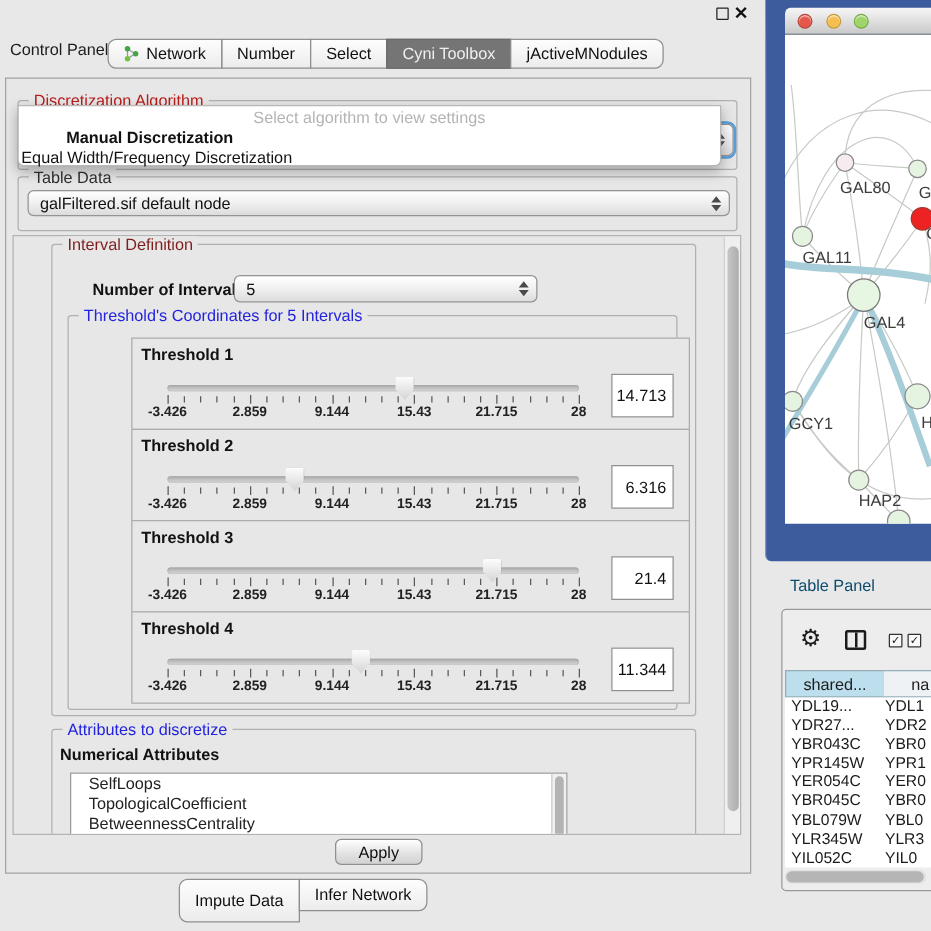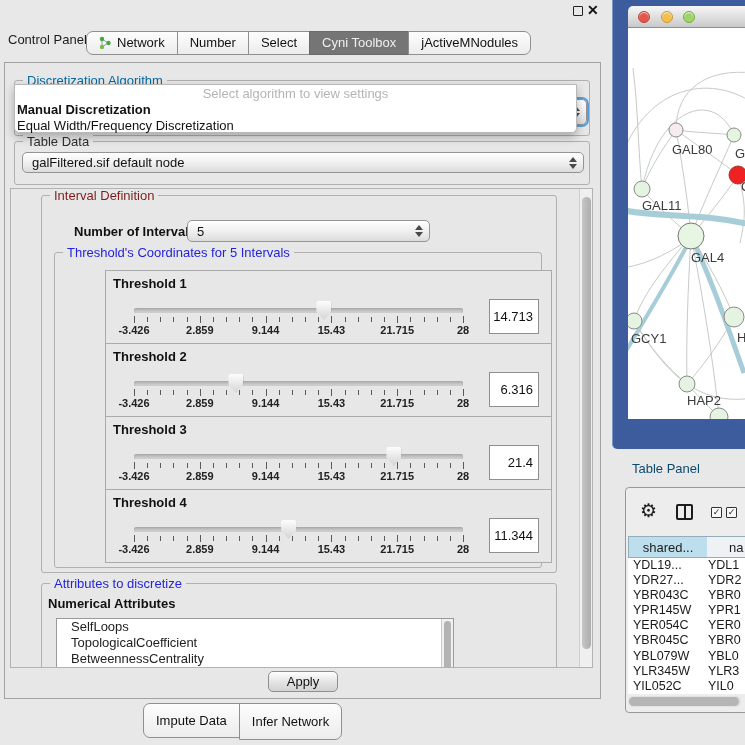--- a/index.html
+++ b/index.html
@@ -23,39 +23,39 @@
   .tab.first { border-radius:7px 0 0 7px; margin-left:0; }
   .tab.last  { border-radius:0 7px 7px 0; }
   .tab.active { background:#757575; color:#efefef; border-color:#6a6a6a; }
 
   .content-panel { position:absolute; left:4px; top:62px; width:597px; height:637px; border:1px solid #a3a3a3; background:#e7e7e7; }
 
   .group { position:absolute; border:1px solid #b0b0b0; border-radius:3px; }
   .group > .legend { position:absolute; top:-8px; left:8px; background:#e7e7e7; padding:0 4px; font-size:13px; line-height:15px; white-space:nowrap; }
   .legend.green { color:#7f1d1d; }
   .legend.blue  { color:#2323dd; }
-  .legend.faded { color:#0369a1; }
+  .legend.faded { color:#b91c1c; }
 
   .combo {
     position:absolute; background:linear-gradient(#ffffff,#f0f0f0 50%,#dcdcdc); border:1px solid #949494;
     border-radius:5px; font-size:13px; color:#111; padding-left:9px; display:flex; align-items:center;
   }
   .combo .spin { position:absolute; right:6px; top:0; bottom:0; display:flex; flex-direction:column; justify-content:center; gap:2px; }
   .combo .spin i { display:block; width:0; height:0; border-left:4px solid transparent; border-right:4px solid transparent; }
   .combo .spin .up { border-bottom:5px solid #4a4a4a; }
   .combo .spin .dn { border-top:5px solid #4a4a4a; }
   .combo.focusring { outline:2px solid #5b9dd9; outline-offset:0px; }
 
   .popup {
     position:absolute; left:14px; top:84px; width:563px; height:49px; background:#fff;
     border:1px solid #b8b8b8; border-radius:0 0 5px 5px; box-shadow:0 4px 10px rgba(0,0,0,.28); z-index:20;
   }
   .popup .hint { font-size:13px; color:#b4b4b4; text-align:center; line-height:16px; margin-top:1px; }
   .popup .opt  { font-size:13px; color:#111; line-height:16px; padding-left:2px; }
-  .popup .opt.sel { font-weight:bold; }
+  .popup .opt.sel { font-weight:bold;margin-left:36px; }
 
   .viewport { position:absolute; left:10px; top:188px; width:583px; height:480px; border:1px solid #b3b3b3; background:#e7e7e7; overflow:hidden; }
 
   .vscroll { position:absolute; left:568px; top:0; width:14px; height:478px; background:#efefef; border-left:1px solid #cfcfcf; }
   .vscroll .thumb { position:absolute; left:2px; top:8px; width:9px; height:452px; background:linear-gradient(90deg,#c6c6c6,#adadad); border-radius:5px; }
 
   .bold13 { font-size:13px; font-weight:bold; color:#111; }
 
   .th-panel { position:absolute; left:50px; width:447px; height:74px; border:1px solid #ababab; background:#e7e7e7; }
   .th-label { position:absolute; left:7px; top:5px; font-size:13px; font-weight:bold; color:#111; }
@@ -359,21 +359,21 @@
       <div class="thumb"></div>
     </div>
   </div>
 
   <div class="push-btn" style="left:268px; top:671px; width:70px; height:21px; line-height:19px;">Apply</div>
 
   <div class="bottom-tabs">
     <div class="tab first" style="height:35px;">
         <span>Impute Data</span>
       </div>
-    <div class="tab last" style="height:37px;">
+    <div class="tab last" style="height:26px;">
         <span>Infer Network</span>
       </div>
   </div>
 
   <div class="net-window">
     <div class="net-titlebar">
       <span class="light red"></span>
       <span class="light yellow"></span>
       <span class="light green"></span>
     </div>

